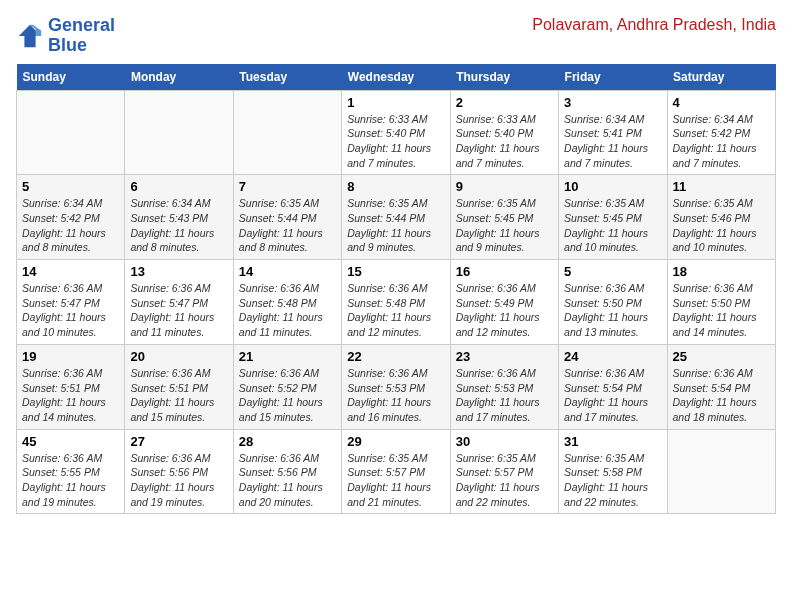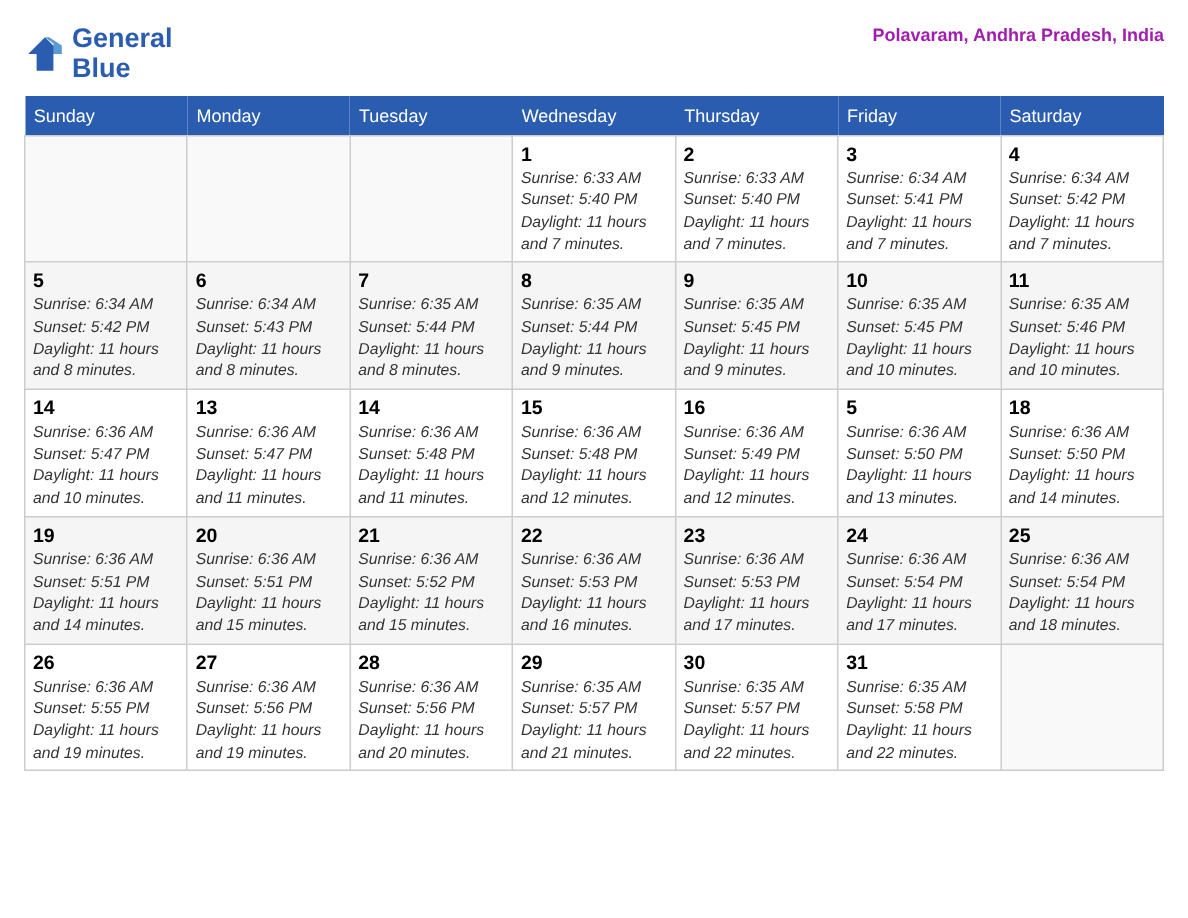--- a/index.html
+++ b/index.html
@@ -37,36 +37,36 @@
     }
     .title-block {
       text-align: right;
     }
     .month-title {
       font-size: 32px;
       font-weight: bold;
       color: #222;
     }
     .location-title {
-      font-size: 12px;
-      color: #a21caf;
-      font-weight: bold;
+      font-size: 16px;
+      color: #b91c1c;
+      font-weight: normal;
     }
     .calendar {
       width: 100%;
       border-collapse: collapse;
       font-size: 11px;
     }
     .calendar th {
       background-color: #2a5db0;
       color: #fff;
       text-align: left;
       padding: 6px 6px;
       font-size: 12px;
-      font-weight: normal;
+      font-weight: bold;
       margin-left: 48px;
     }
     .calendar td {
       border: 1px solid #ccc;
       vertical-align: top;
       padding: 4px 5px;
       width: 107px;
       min-height: 80px;
       background: #fff;
     }
@@ -302,21 +302,21 @@
         <td>
           <span class="day-num">25</span>
           <div class="day-info" style="white-space: pre-line;">Sunrise: 6:36 AM
 Sunset: 5:54 PM
 Daylight: 11 hours
 and 18 minutes.</div>
         </td>
       </tr>
       <tr>
         <td>
-          <span class="day-num">26</span>
+          <span class="day-num">45</span>
           <div class="day-info" style="white-space: pre-line;">Sunrise: 6:36 AM
 Sunset: 5:55 PM
 Daylight: 11 hours
 and 19 minutes.</div>
         </td>
         <td>
           <span class="day-num">27</span>
           <div class="day-info" style="white-space: pre-line;">Sunrise: 6:36 AM
 Sunset: 5:56 PM
 Daylight: 11 hours

